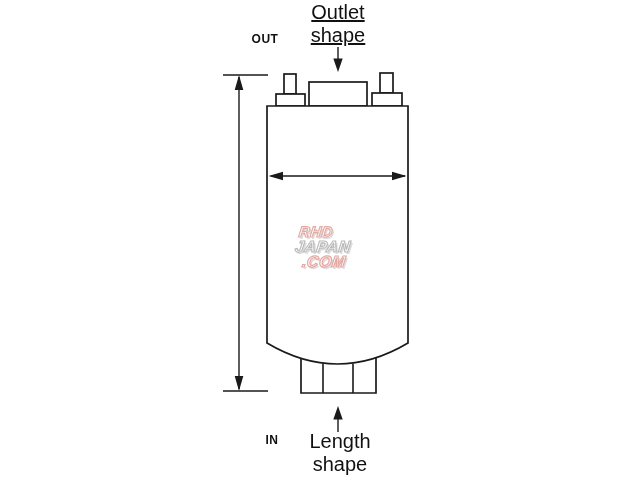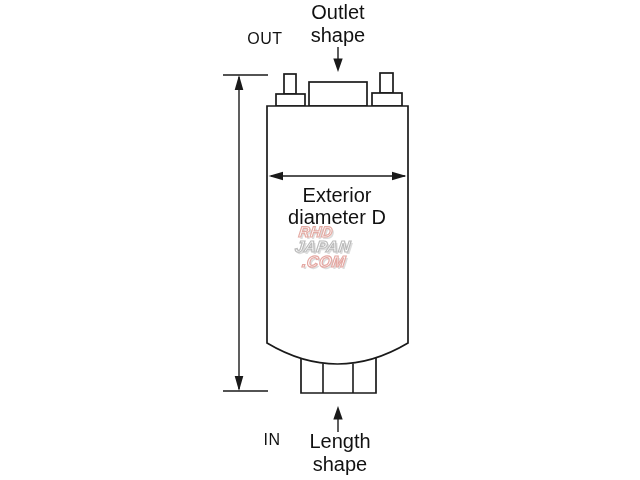--- a/index.html
+++ b/index.html
@@ -25,22 +25,22 @@
     position: absolute;
     font-size: 20px;
     line-height: 23px;
     text-align: center;
     white-space: pre-line;
     transform: translateX(-50%);
     color: #111111;
   }
   .lbl.tight { line-height: 22px; }
   .lbl.port {
-    font-size: 16px;
-    font-weight: 400;
+    font-size: 12px;
+    font-weight: 700;
     letter-spacing: 0.5px;
     line-height: 16px;
   }
   .wm {
     position: absolute;
     font-style: italic;
     font-weight: 900;
     color: #ffffff;
     opacity: 0.9;
     transform: skewX(-7deg);
@@ -104,25 +104,23 @@
 
       <g>
         <line x1="338" y1="418" x2="338" y2="432"></line>
         <polygon points="338,406 333.3,419.5 342.7,419.5" stroke="none"></polygon>
       </g>
     </g>
   </svg>
 
   <div class="lbl port" style="left:265px; top:31px;">OUT</div>
 
-  <div class="lbl" style="left:338px; top:1px;">Outlet
+  <div class="lbl" style="left:338px; top:1px;text-decoration:underline;">Outlet
 shape</div>
 
-  <div class="lbl tight" style="left:337px; top:184px;">Exterior
-diameter D</div>
 
 
   <div class="lbl port" style="left:258px; top:432px;padding-left:28px;">IN</div>
 
   <div class="lbl" style="left:340px; top:430px;">Length
 shape</div>
 
   <div>
     <div class="wm wm-rhd">RHD</div>
     <div class="wm wm-japan">JAPAN</div>

